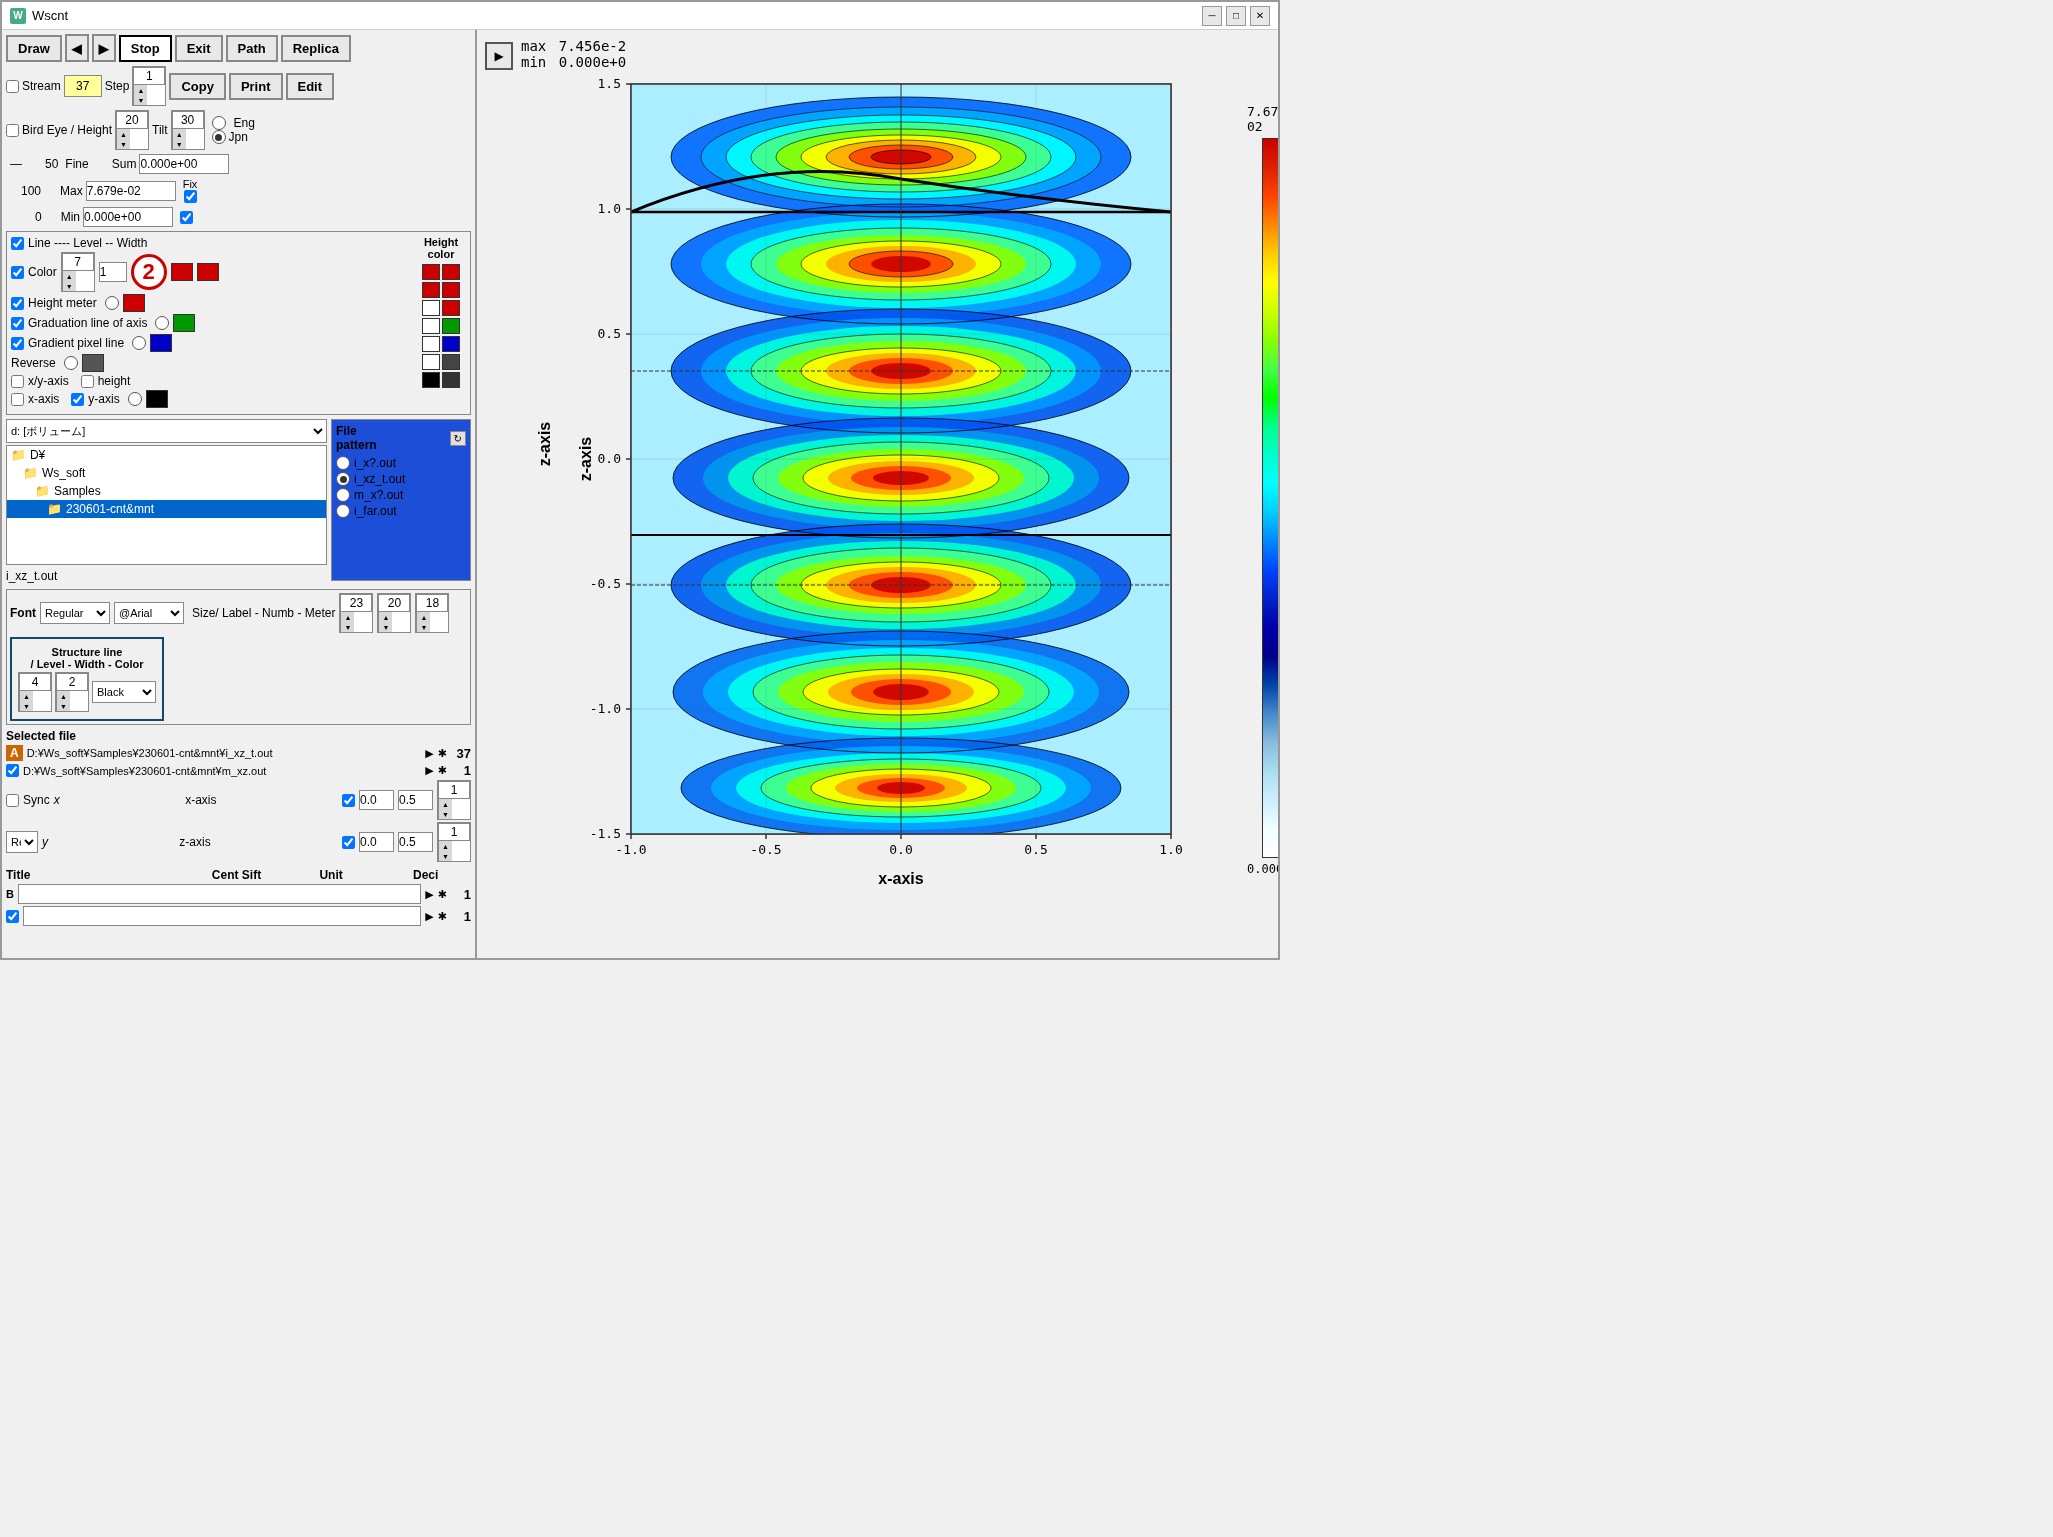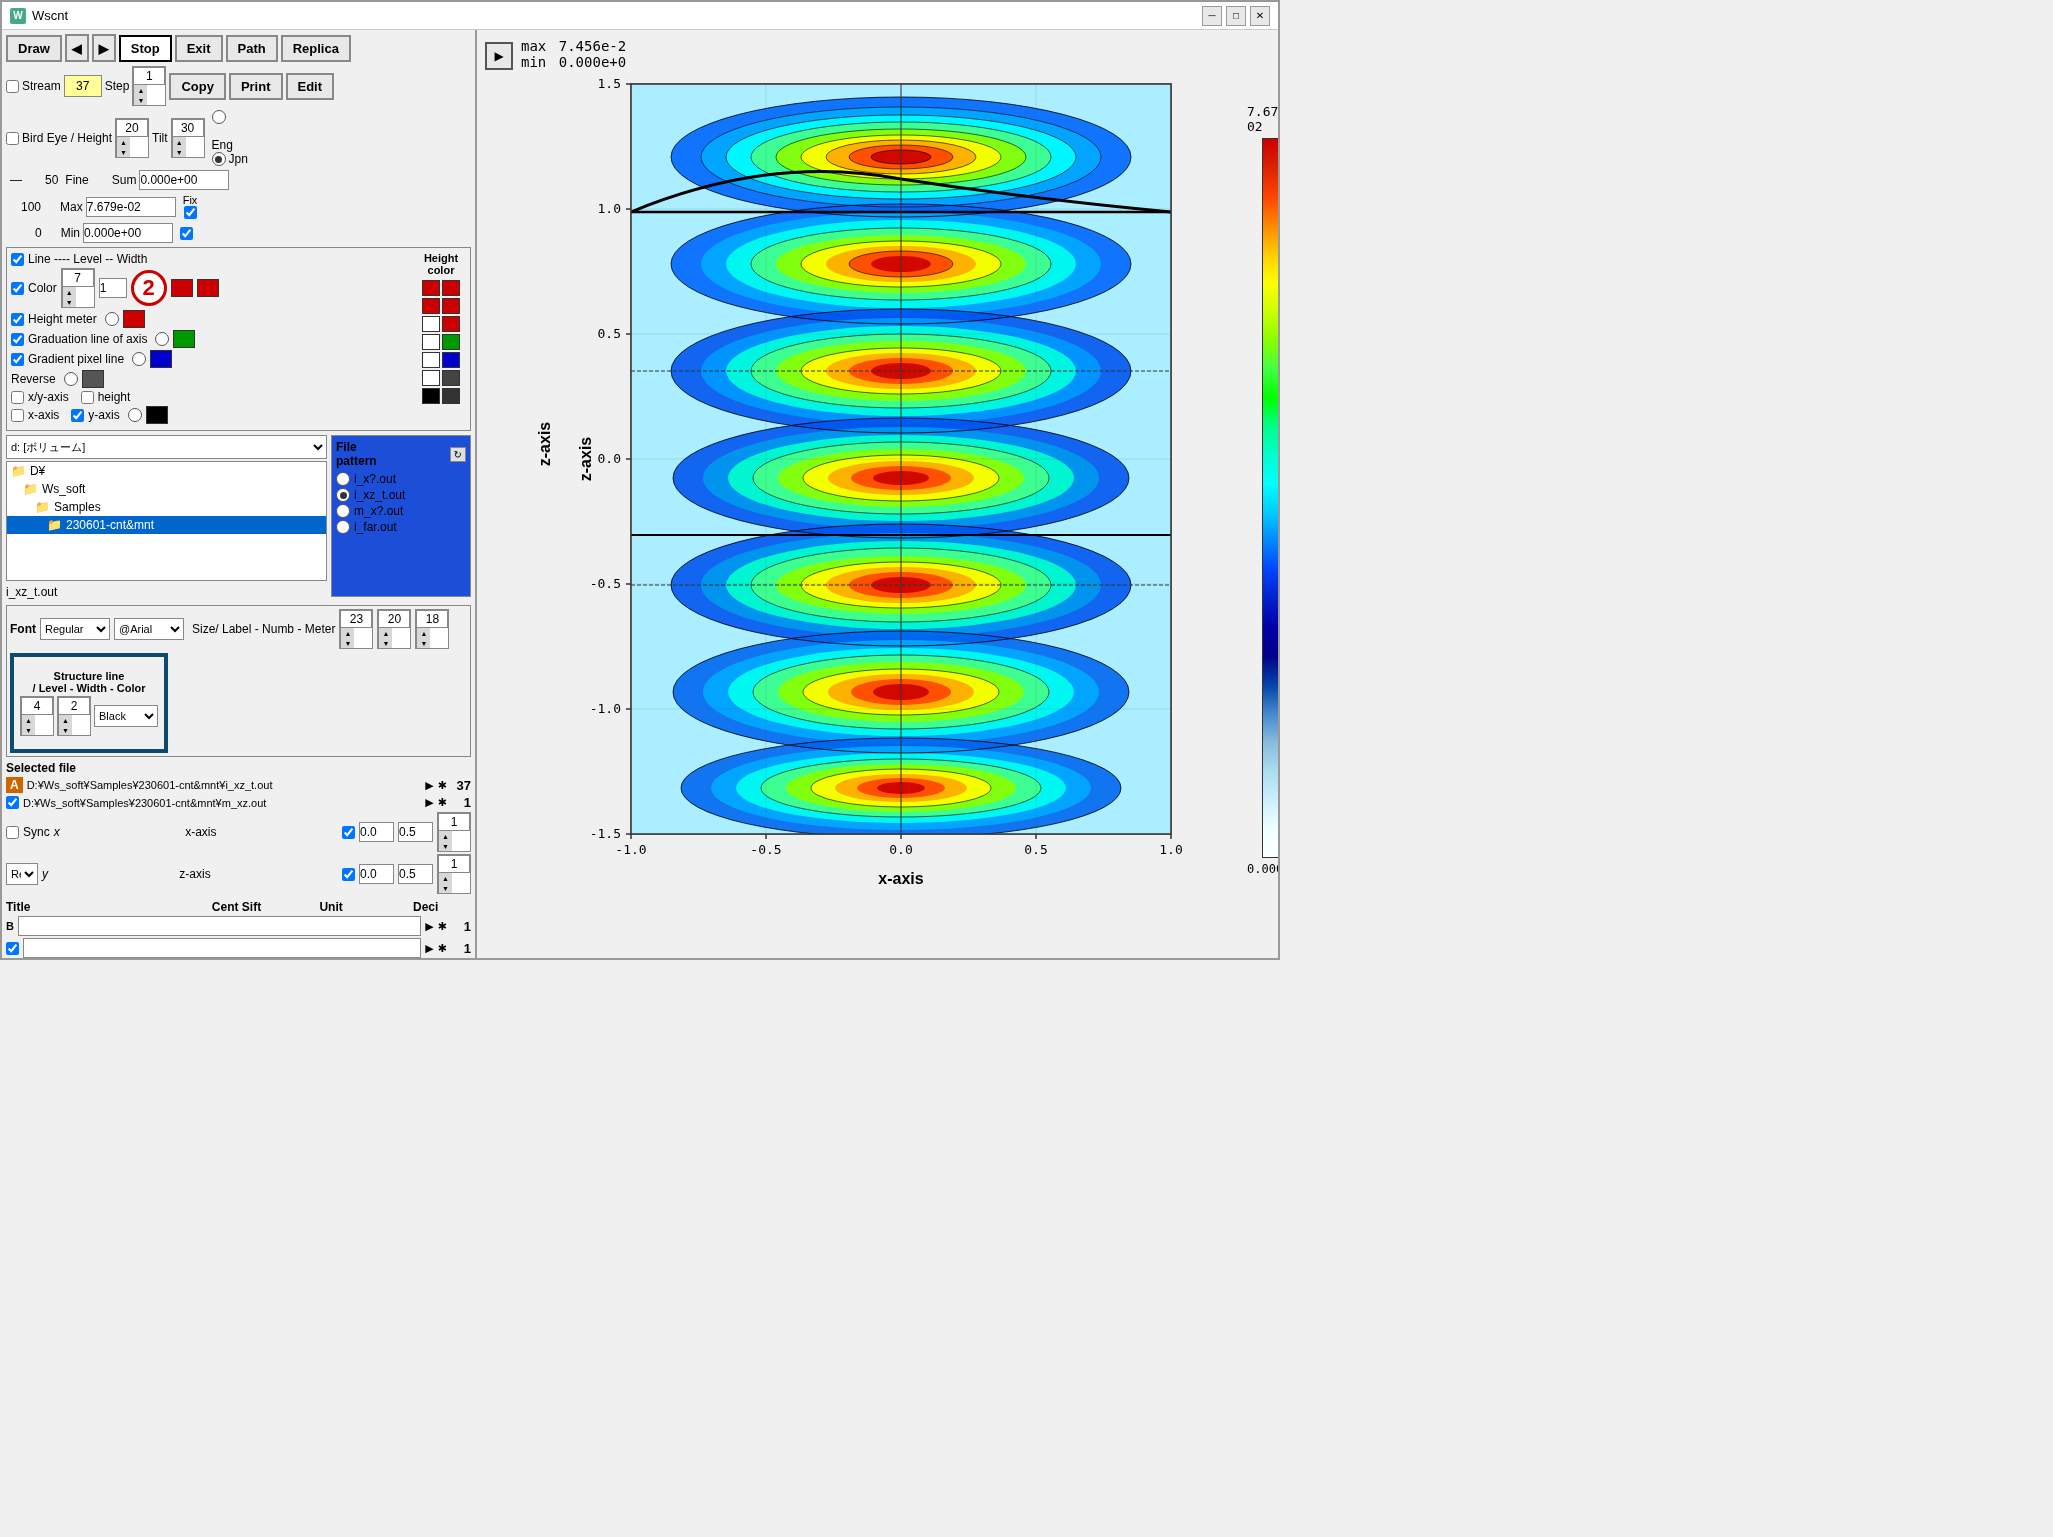--- a/index.html
+++ b/index.html
@@ -207,21 +207,21 @@
     }
     
     select { 
       border: 1px solid #888; 
       background: #fff; 
       font-size: 11px;
       height: 22px;
     }
     
     .structure-line-box {
-      border: 4px solid #0c4a6e; padding: 13px 6px;
+      border: 2px solid #0c4a6e; padding: 7px 6px;
     }
     
     .arrow-btn { 
       border: 1px solid #888; background: #e0e0e0;
       font-size: 10px; cursor: pointer; padding: 1px 3px;
     }
     
     .fix-label { font-size: 11px; }
     .fix-checkbox-row { display: flex; flex-direction: column; align-items: center; }
   </style>
@@ -285,21 +285,21 @@
         </div>
         <span class="label-text">Tilt</span>
         <div class="spin-box">
           <input class="spin-val" type="text" value="30" style="">
           <div class="spin-arrows">
             <button class="spin-up">▲</button>
             <button class="spin-dn">▼</button>
           </div>
         </div>
         <div style="display:flex; flex-direction:column; margin-left:4px;">
-          <div style="display:flex; align-items:flex-start; gap:14px;flex-direction:column;">
+          <div style="display:flex; align-items:flex-start; gap:8px;">
             <div class="radio-circle"></div>
             <span class="label-text">Eng</span>
           </div>
           <div style="display:flex; align-items:center; gap:3px;">
             <div class="radio-circle radio-filled"></div>
             <span class="label-text">Jpn</span>
           </div>
         </div>
       </div>
 

